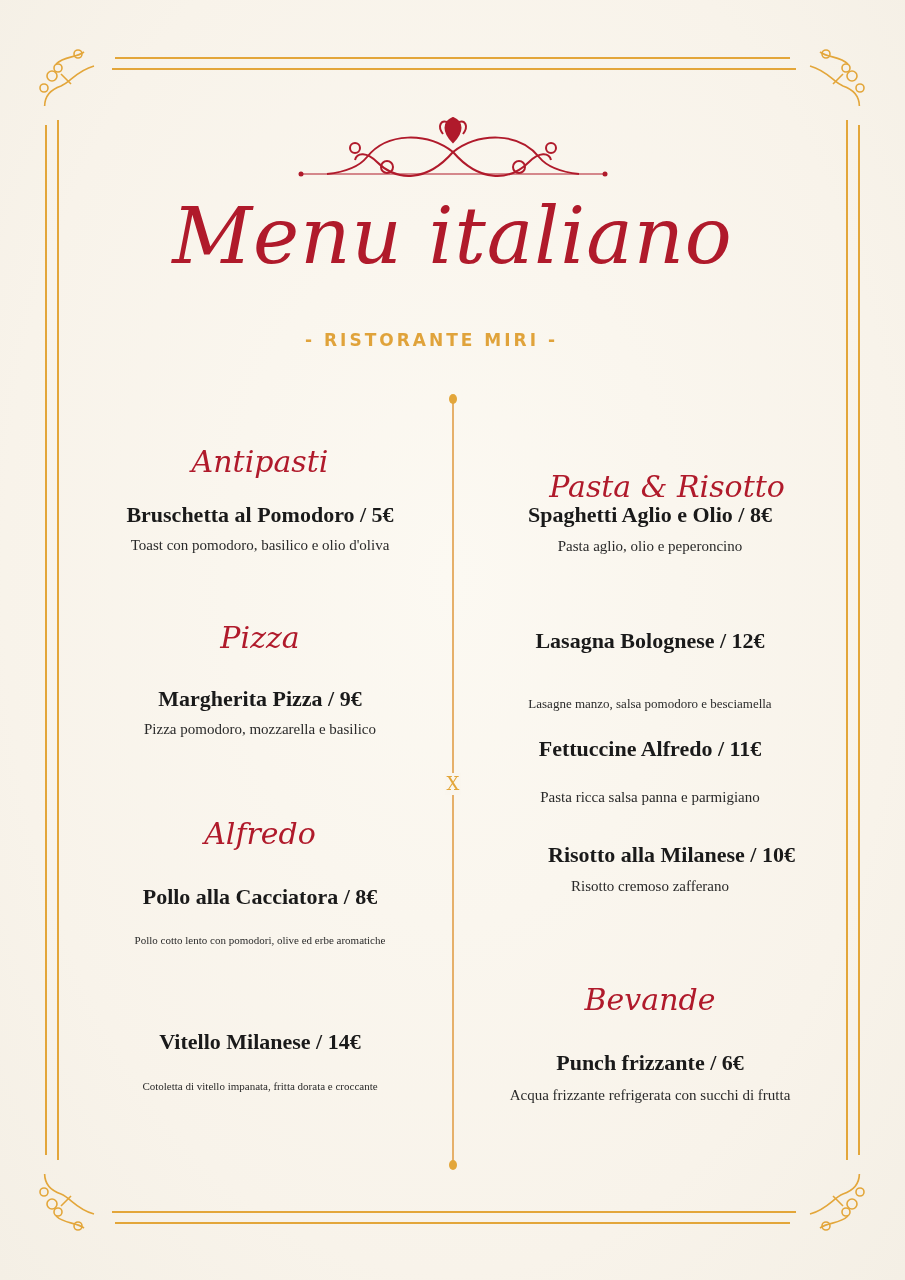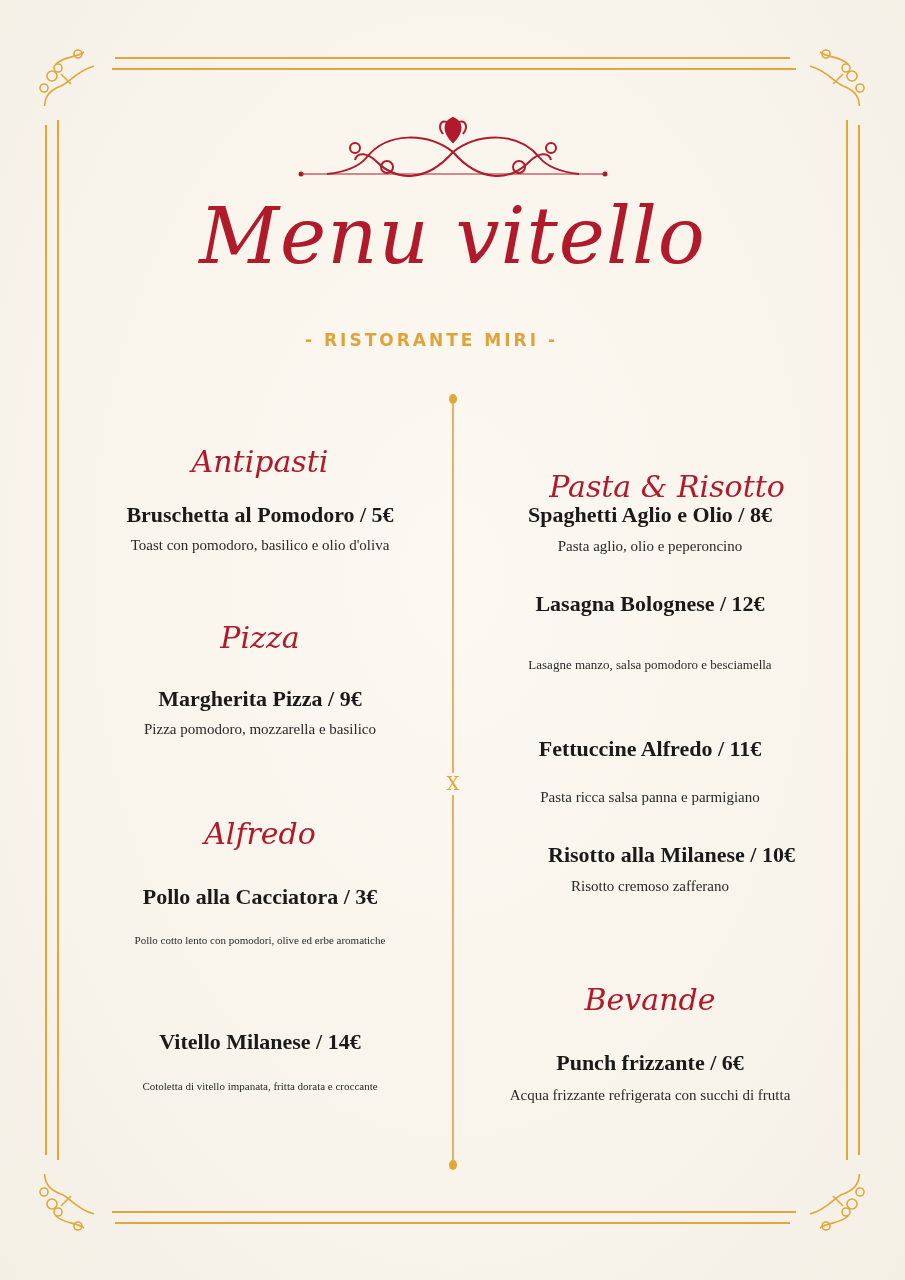--- a/index.html
+++ b/index.html
@@ -117,54 +117,54 @@
     <circle cx="58" cy="36" r="5"></circle>
       <circle cx="254" cy="36" r="5"></circle>
     <path d="M156 30 C 146 20, 146 10, 156 6 C 166 10, 166 20, 156 30 Z" fill="#b01a2b"></path>
     <path d="M146 22 C 140 14, 144 8, 150 10"></path>
     <path d="M166 22 C 172 14, 168 8, 162 10"></path>
   </g>
   <circle cx="4" cy="62" r="2.5" fill="#b01a2b"></circle>
   <circle cx="308" cy="62" r="2.5" fill="#b01a2b"></circle>
 </svg>
 
-<div class="title">Menu vitello</div>
+<div class="title">Menu italiano</div>
 <div class="subtitle">- RISTORANTE MIRI -</div>
 
 <div>
   <div class="divider"></div>
   <div class="divider-tip" style="top:394px;"></div>
   <div class="divider-tip" style="top:1160px;"></div>
   <div class="divider-x">X</div>
 </div>
 
 <div class="col left" style="top:0; height:1280px;">
   <div class="section-title" style="top:444px;">Antipasti</div>
   <div class="item-name" style="top:502px;">Bruschetta al Pomodoro / 5€</div>
   <div class="item-desc" style="top:537px;">Toast con pomodoro, basilico e olio d'oliva</div>
 
   <div class="section-title" style="top:620px;">Pizza</div>
   <div class="item-name" style="top:686px;">Margherita Pizza / 9€</div>
   <div class="item-desc" style="top:721px;">Pizza pomodoro, mozzarella e basilico</div>
 
   <div class="section-title" style="top:816px;">Alfredo</div>
-  <div class="item-name" style="top:884px;">Pollo alla Cacciatora / 3€</div>
+  <div class="item-name" style="top:884px;">Pollo alla Cacciatora / 8€</div>
   <div class="item-desc small" style="top:934px;">Pollo cotto lento con pomodori, olive ed erbe aromatiche</div>
 
   <div class="item-name" style="top:1029px;">Vitello Milanese / 14€</div>
   <div class="item-desc small" style="top:1080px;">Cotoletta di vitello impanata, fritta dorata e croccante</div>
 </div>
 
 <div class="col right" style="top:0; height:1280px;">
   <div class="section-title" style="top:469px;padding-left:34px;">Pasta &amp; Risotto</div>
   <div class="item-name" style="top:502px;">Spaghetti Aglio e Olio / 8€</div>
   <div class="item-desc" style="top:538px;">Pasta aglio, olio e peperoncino</div>
 
-  <div class="item-name" style="top:591px;">Lasagna Bolognese / 12€</div>
-  <div class="item-desc mid" style="top:657px;">Lasagne manzo, salsa pomodoro e besciamella</div>
+  <div class="item-name" style="top:628px;">Lasagna Bolognese / 12€</div>
+  <div class="item-desc mid" style="top:696px;">Lasagne manzo, salsa pomodoro e besciamella</div>
 
   <div class="item-name" style="top:736px;">Fettuccine Alfredo / 11€</div>
   <div class="item-desc" style="top:773px;margin-top:16px;">Pasta ricca salsa panna e parmigiano</div>
 
   <div class="item-name" style="top:842px;padding-left:43px;">Risotto alla Milanese / 10€</div>
   <div class="item-desc" style="top:878px;">Risotto cremoso zafferano</div>
 
   <div class="section-title" style="top:982px;">Bevande</div>
   <div class="item-name" style="top:1050px;">Punch frizzante / 6€</div>
   <div class="item-desc" style="top:1087px;">Acqua frizzante refrigerata con succhi di frutta</div>

